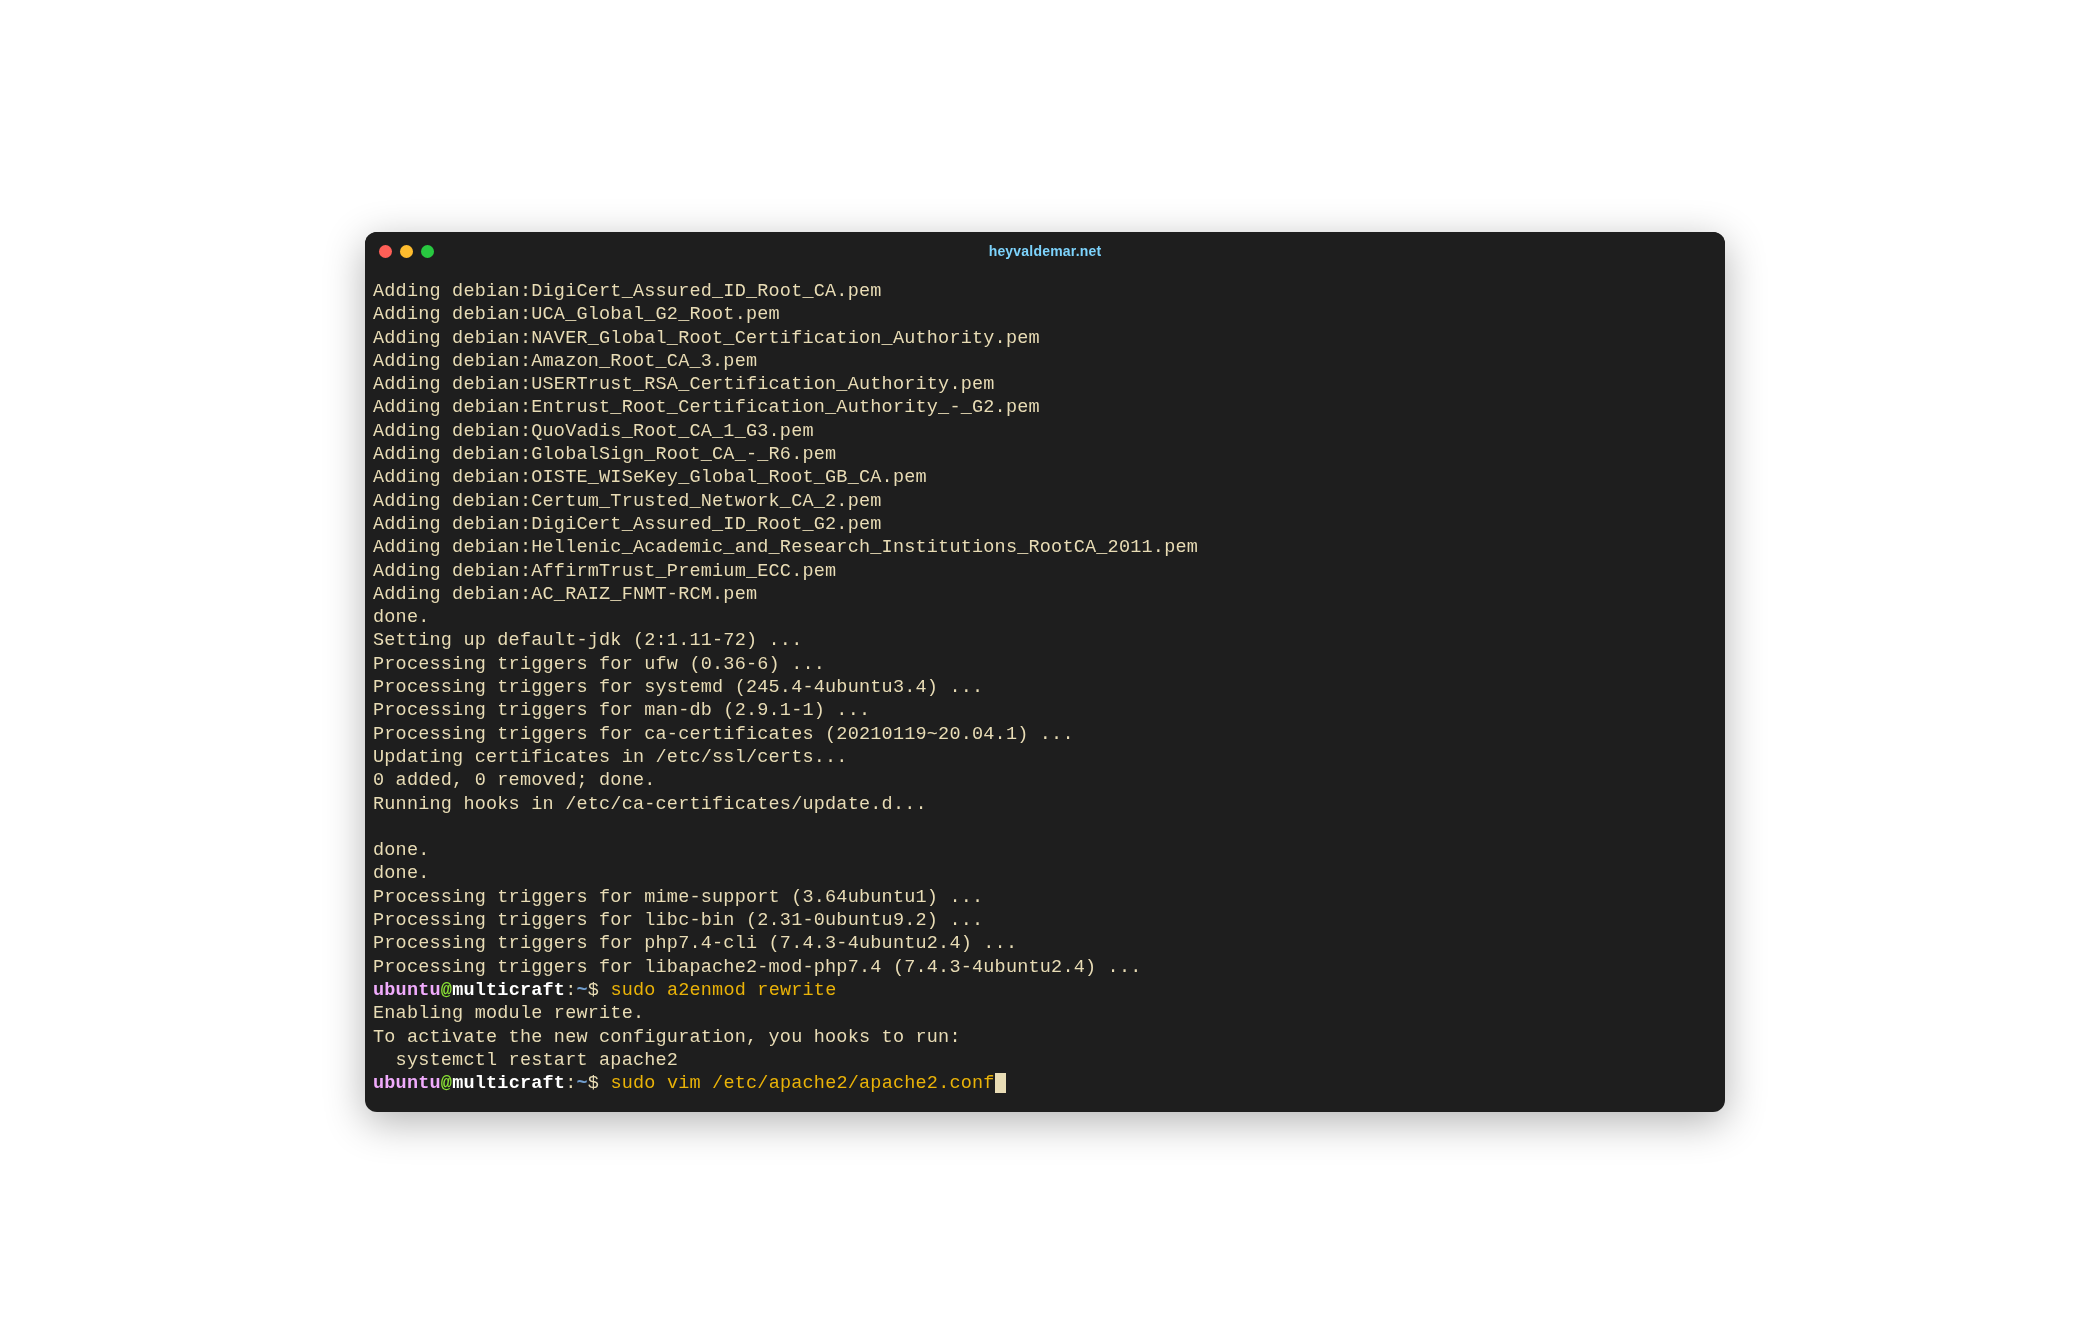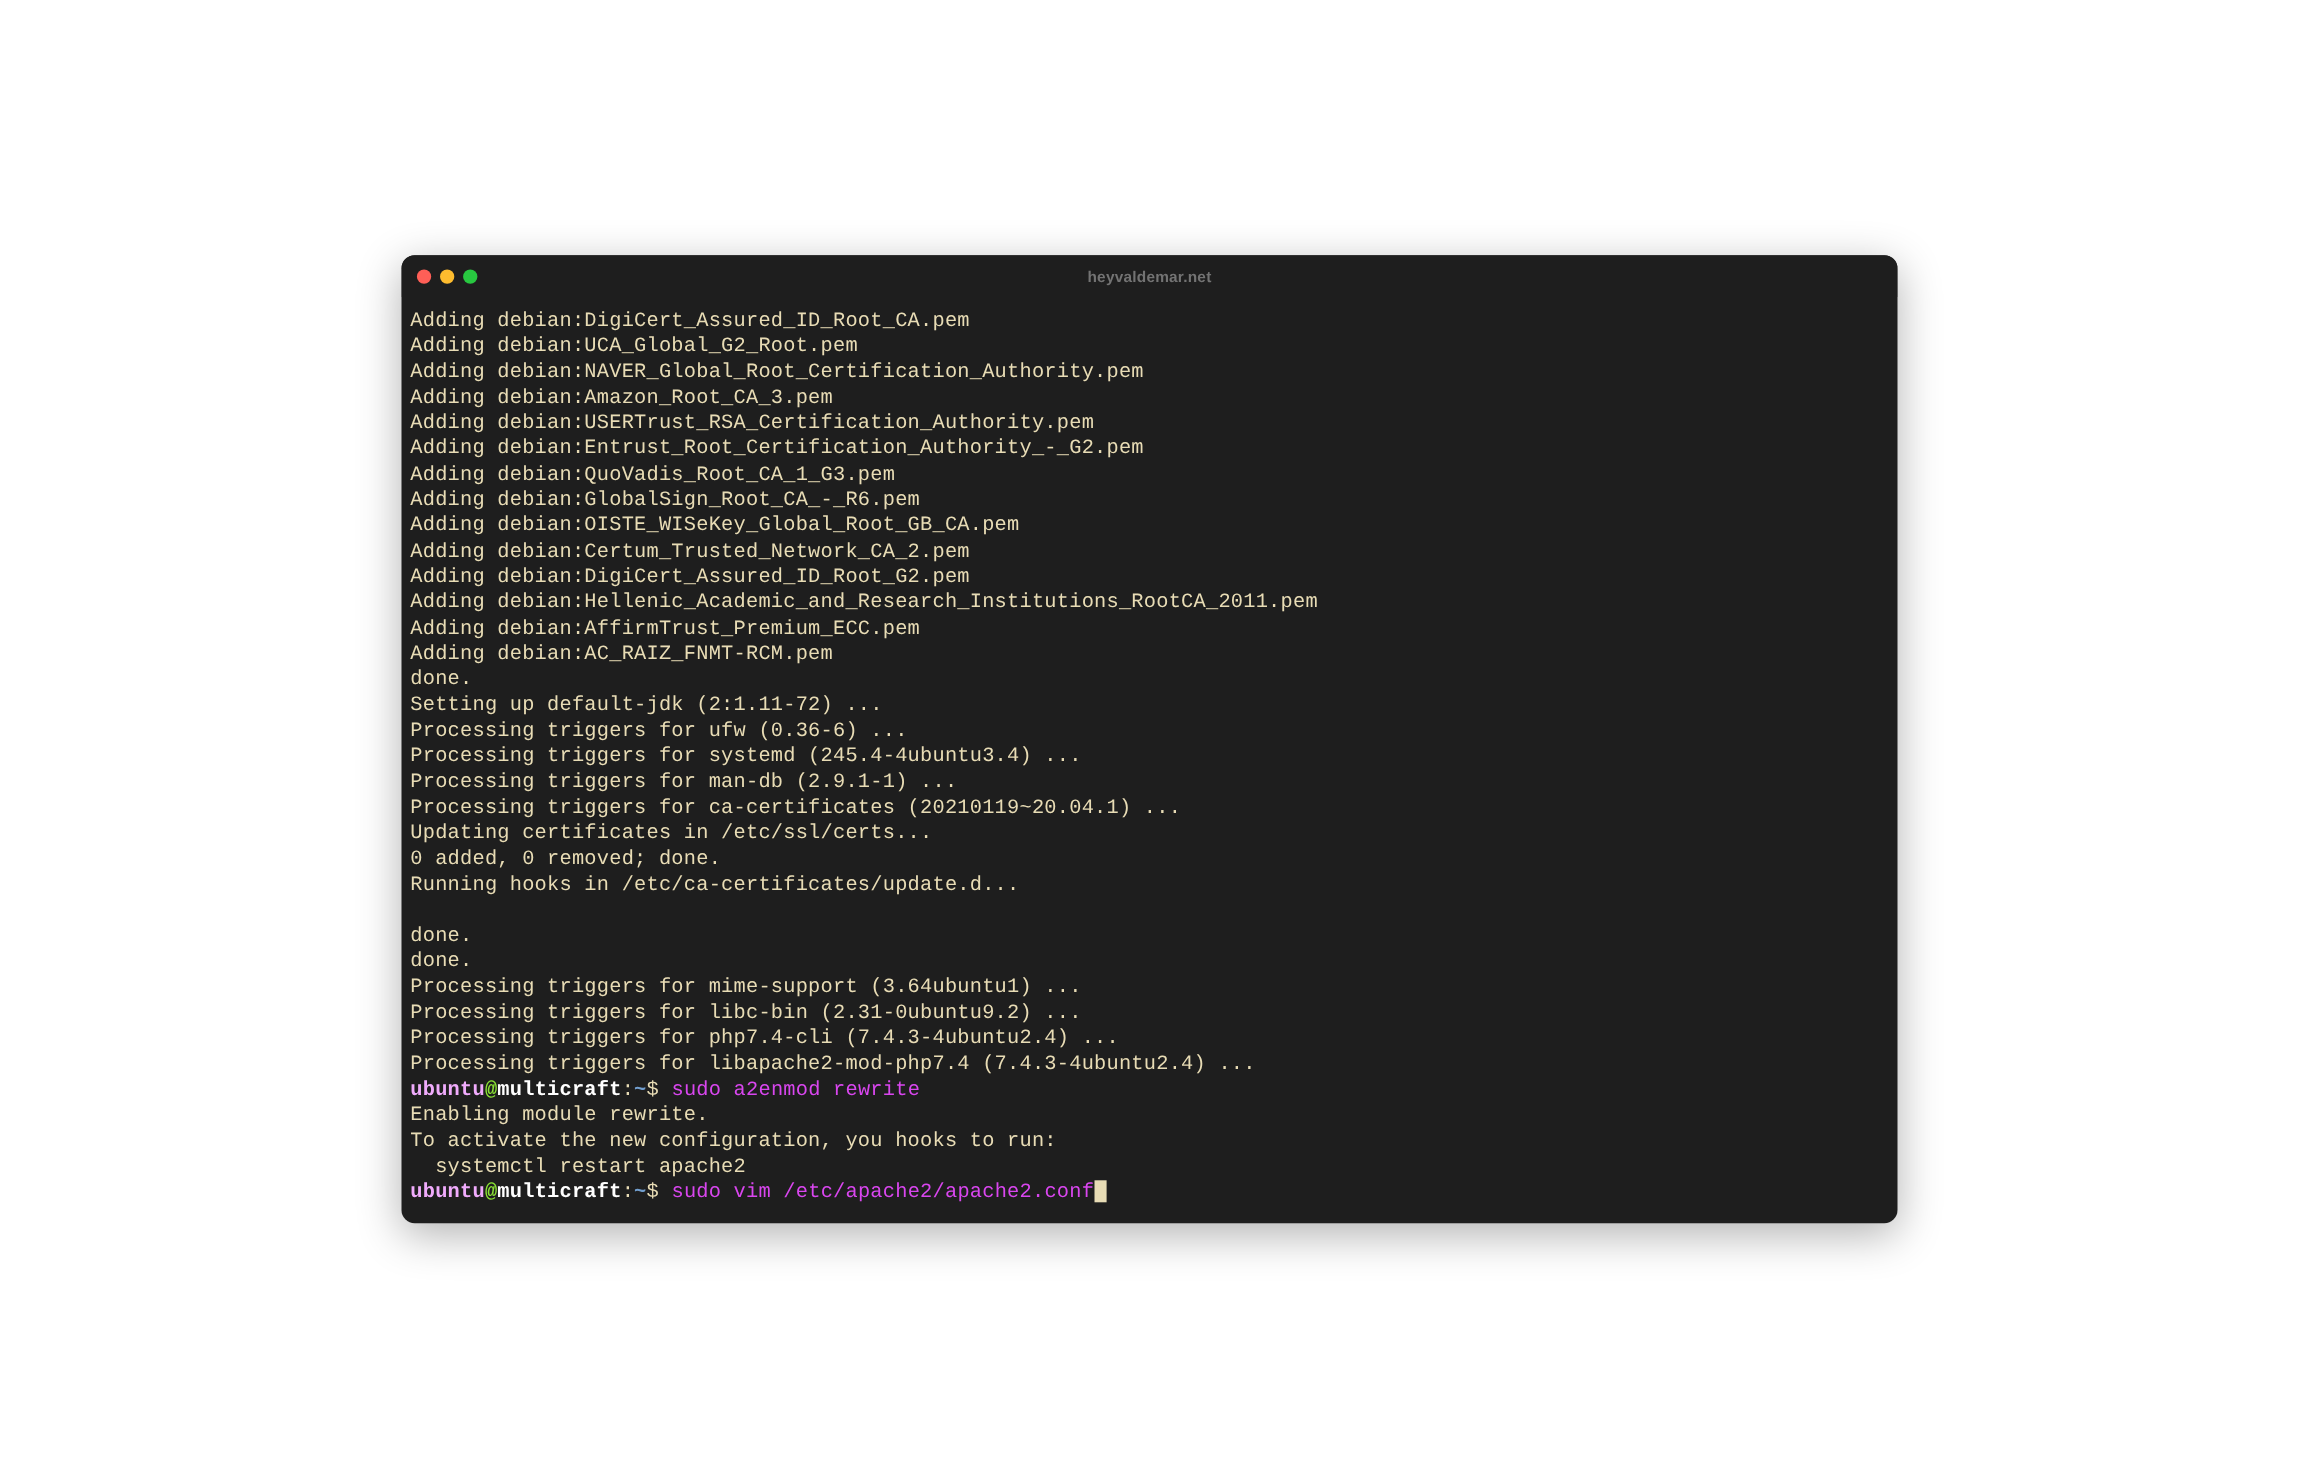--- a/index.html
+++ b/index.html
@@ -39,21 +39,21 @@
       height: 13px;
       border-radius: 50%;
     }
     .traffic-light.red { background: #ff5f57; }
     .traffic-light.yellow { background: #febc2e; }
     .traffic-light.green { background: #28c840; }
     .title {
       position: absolute;
       left: 50%;
       transform: translateX(-50%);
-      color: #737373;
+      color: #7dd3fc;
       font-family: -apple-system, "Helvetica Neue", Arial, sans-serif;
       font-size: 14px;
       font-weight: 600;
       letter-spacing: 0.2px;
     }
     .terminal-body {
       flex: 1;
       padding: 10px 24px 6px 8px;
       font-family: "SF Mono", Menlo, Consolas, "Courier New", monospace;
       font-size: 18.5px;
@@ -62,21 +62,21 @@
       overflow: hidden;
       white-space: pre;
       letter-spacing: 0.2px;
     }
     .prompt .user { color: #f0abfc; font-weight: bold; }
     .prompt .host { color: #ffffff; font-weight: bold; }
     .prompt .at { color: #8ae234; font-weight: bold; }
     .prompt .colon { color: #e8dcb5; }
     .prompt .path { color: #729fcf; font-weight: bold; }
     .prompt .dollar { color: #e8dcb5; }
-    .cmd { color: #d946ef; }
+    .cmd { color: #eab308; }
     .cursor {
       display: inline-block;
       width: 11px;
       height: 20px;
       background: #e8dcb5;
       vertical-align: text-bottom;
       margin-bottom: 1px;
     }
   </style>
 </head>

